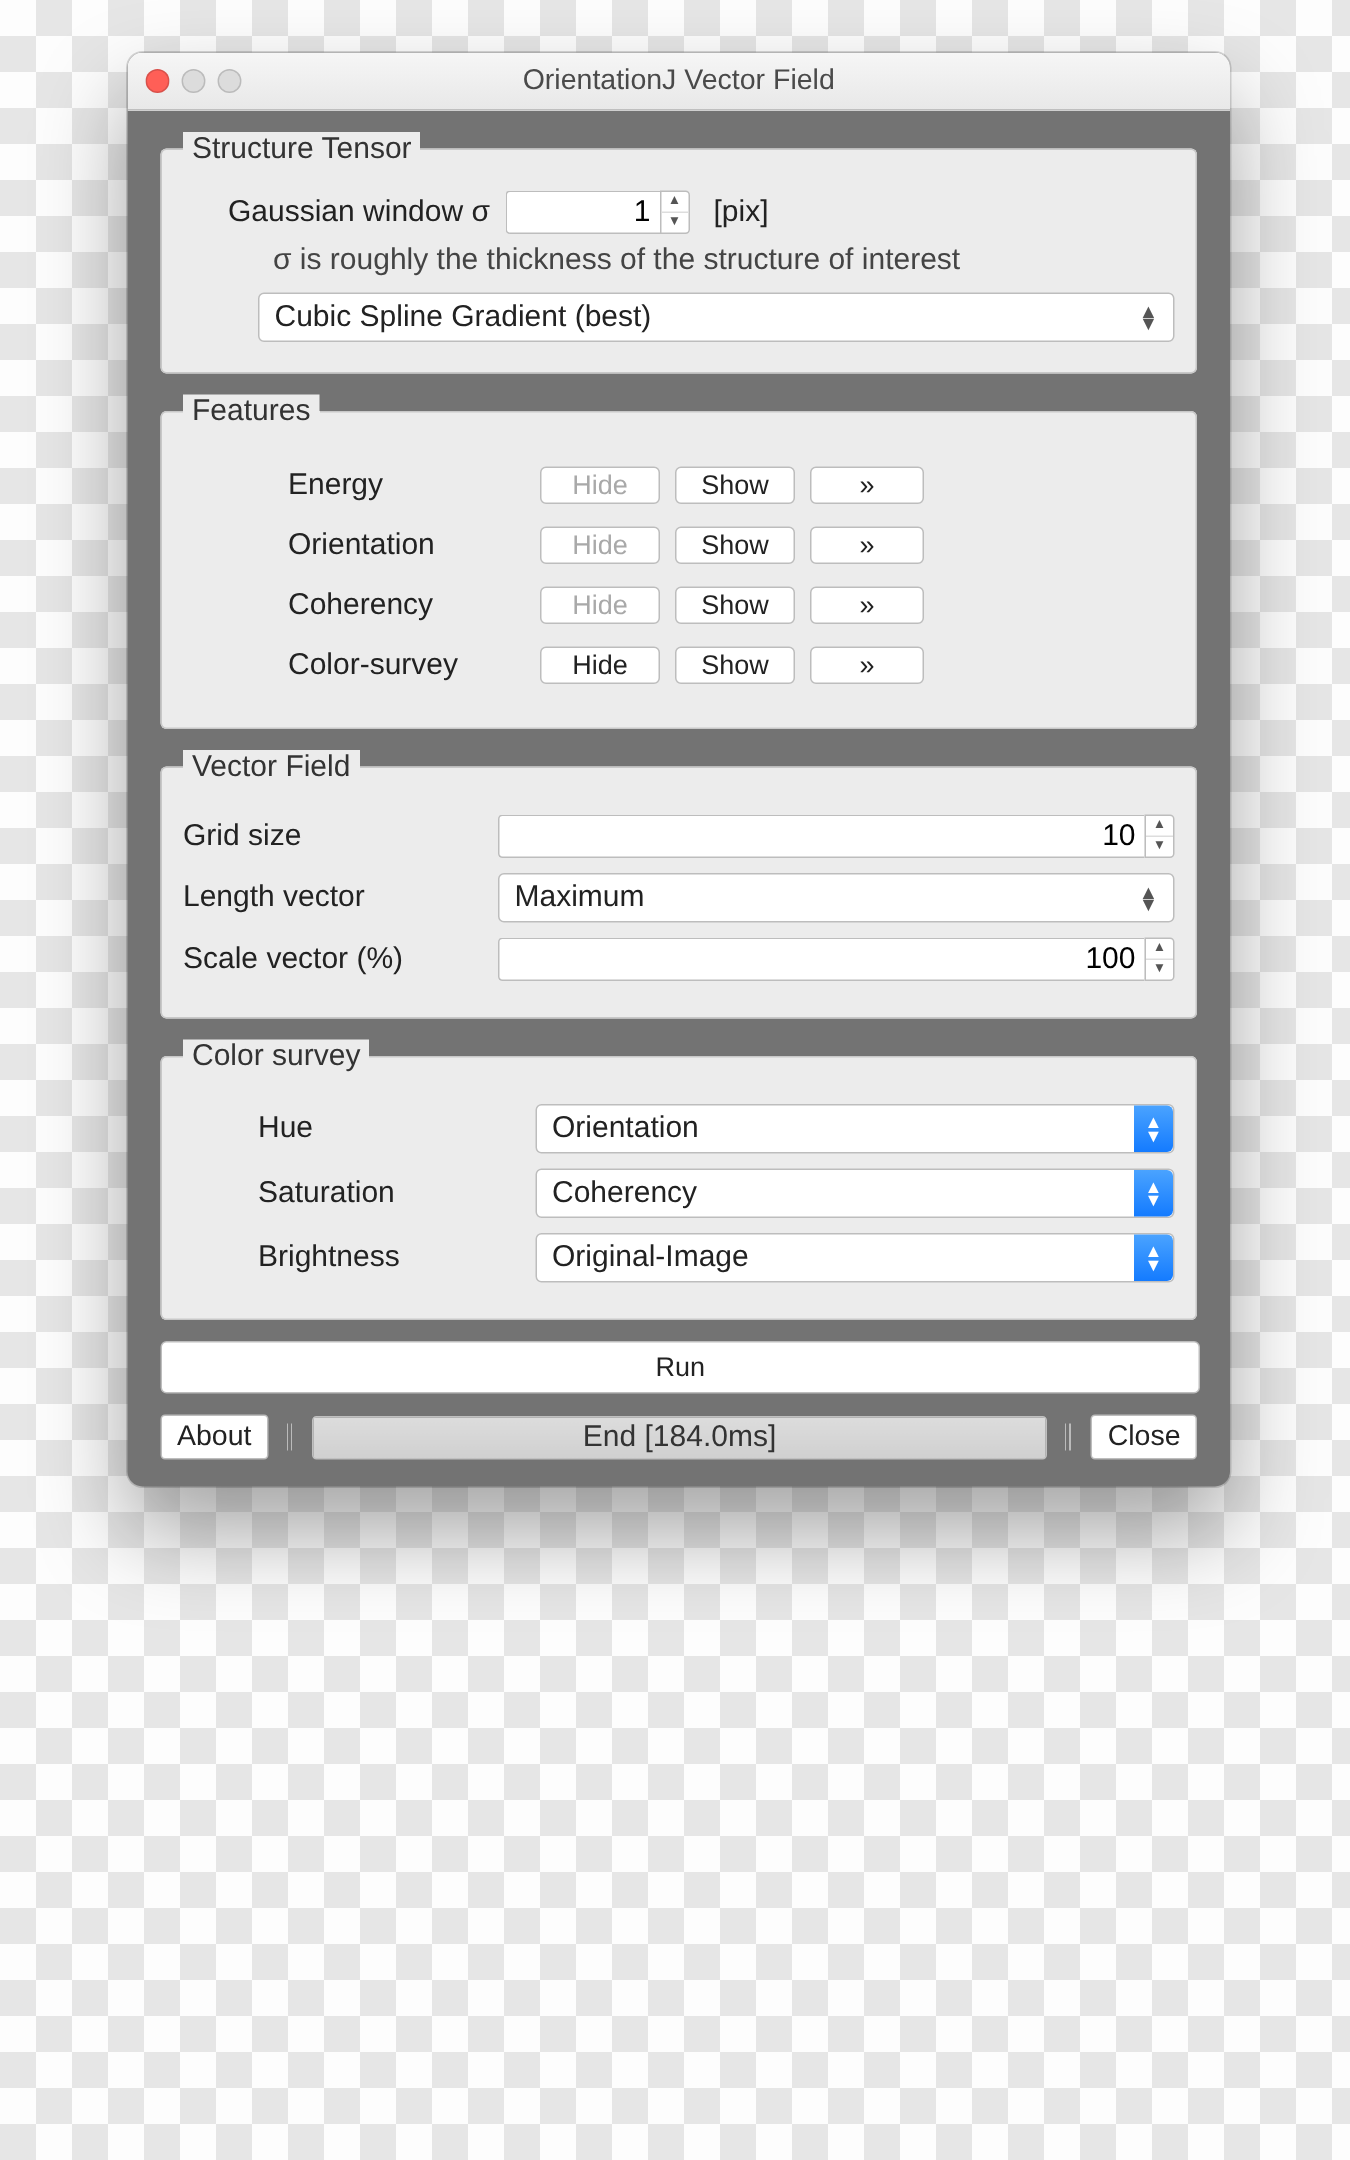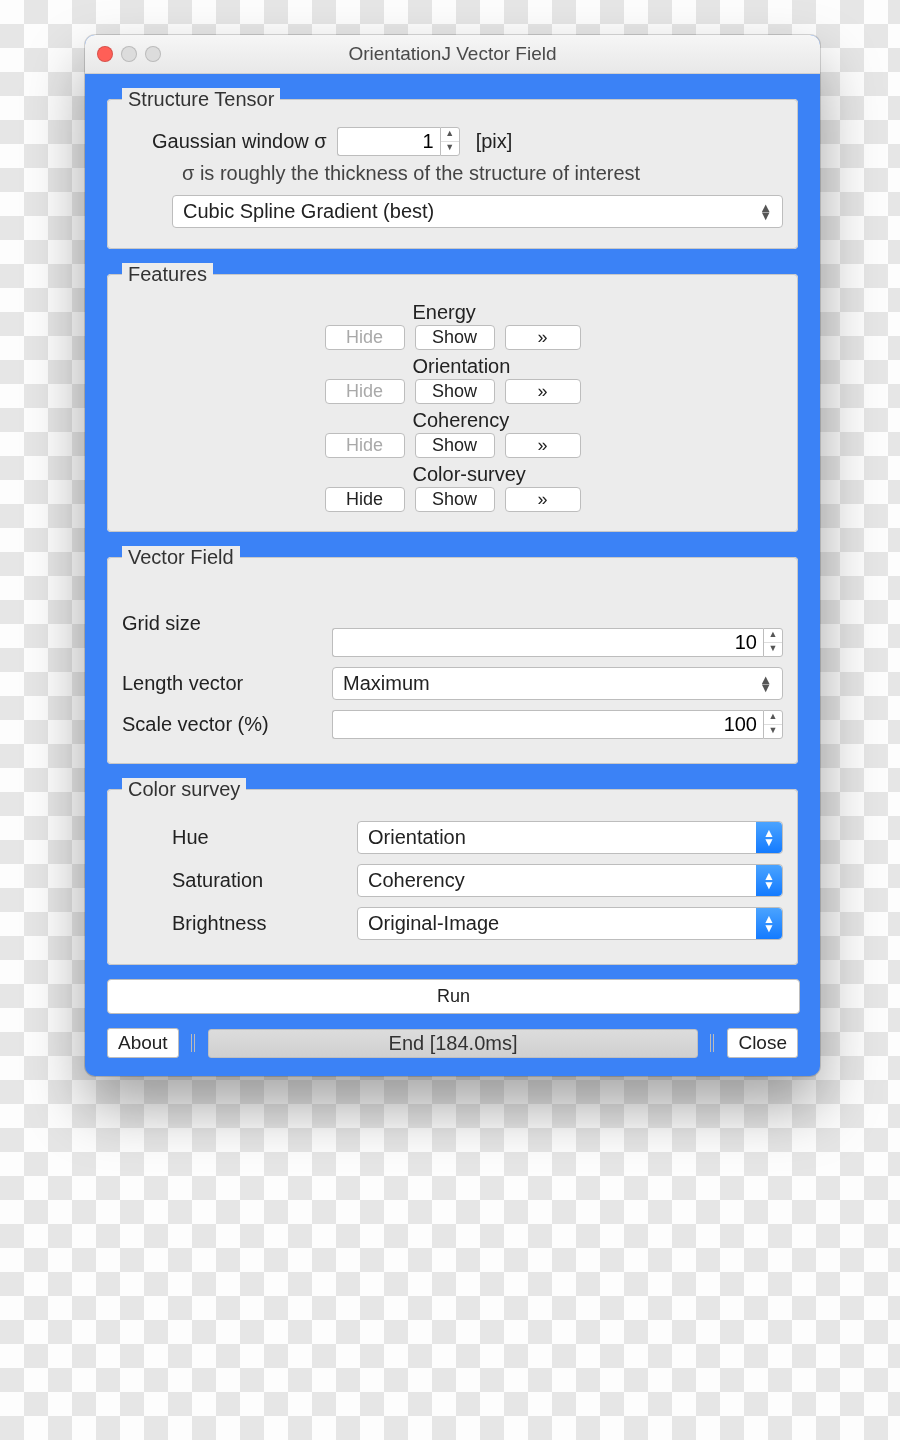--- a/index.html
+++ b/index.html
@@ -18,21 +18,21 @@
     background-size: 48px 48px;
     background-position: 0 0, 0 24px, 24px -24px, -24px 0;
     background-color: #fdfdfd;
   }
   .window {
     position: absolute;
     left: 85px;
     top: 35px;
     width: 735px;
     border-radius: 10px;
-    background: #3b82f6;
+    background: #737373;
     box-shadow: 0 30px 60px rgba(0,0,0,0.35), 0 0 0 1px rgba(0,0,0,0.15);
     overflow: hidden;
   }
   .titlebar {
     height: 38px;
     display: flex;
     align-items: center;
     padding: 0 12px;
     background: linear-gradient(#f6f6f6,#e8e8e8);
     border-bottom: 1px solid #cfcfcf;
@@ -86,21 +86,21 @@
     align-self:stretch;
   }
   .select.blue .endcap span{line-height:9px;}
   .btn {
     background:#fff; border:1px solid #bdbdbd; border-radius:4px;
     font-size:19px; padding:3px 14px; color:#222; text-align:center;
   }
   .btn.small{ font-size:18px; padding:1px 10px;}
   .btn.tiny{ font-size:18px; padding:1px 8px; min-width:20px;}
   .btn.disabled{ color:#a9a9a9; }
-  .feat-row{ display:flex; align-items:center; gap:1px; margin:5px 0;flex-direction:column;}
+  .feat-row{ display:flex; align-items:center; gap:18px; margin:15px 0;}
   .feat-row .label{ width:150px; text-align:left; margin-left:70px;}
   .vf-row{ display:flex; align-items:center; gap:10px; margin:10px 0;}
   .vf-row .label{ width:200px;}
   .cs-row{ display:flex; align-items:center; gap:10px; margin:10px 0;}
   .cs-row .label{ width:175px; margin-left:50px;}
   .footer{
     display:flex; align-items:center; gap:12px; margin-top:6px;
   }
   .ridged{
     flex:0 0 5px; height:18px;
@@ -196,21 +196,21 @@
           <div class="btn tiny">»</div>
         </div>
       </div>
     </fieldset>
 
     <fieldset>
       <legend>Vector Field</legend>
 
       <div class="vf-row">
         <span class="label">Grid size</span>
-        <div class="num-input" style="flex:1;margin-top:39px;">
+        <div class="num-input" style="flex:1;">
           <input class="num-field wide" style="flex: 1 1 0%;" value="10">
           <div class="stepper">
               <span>▲</span>
               <span>▼</span>
             </div>
         </div>
       </div>
 
       <div class="vf-row">
         <span class="label">Length vector</span>

